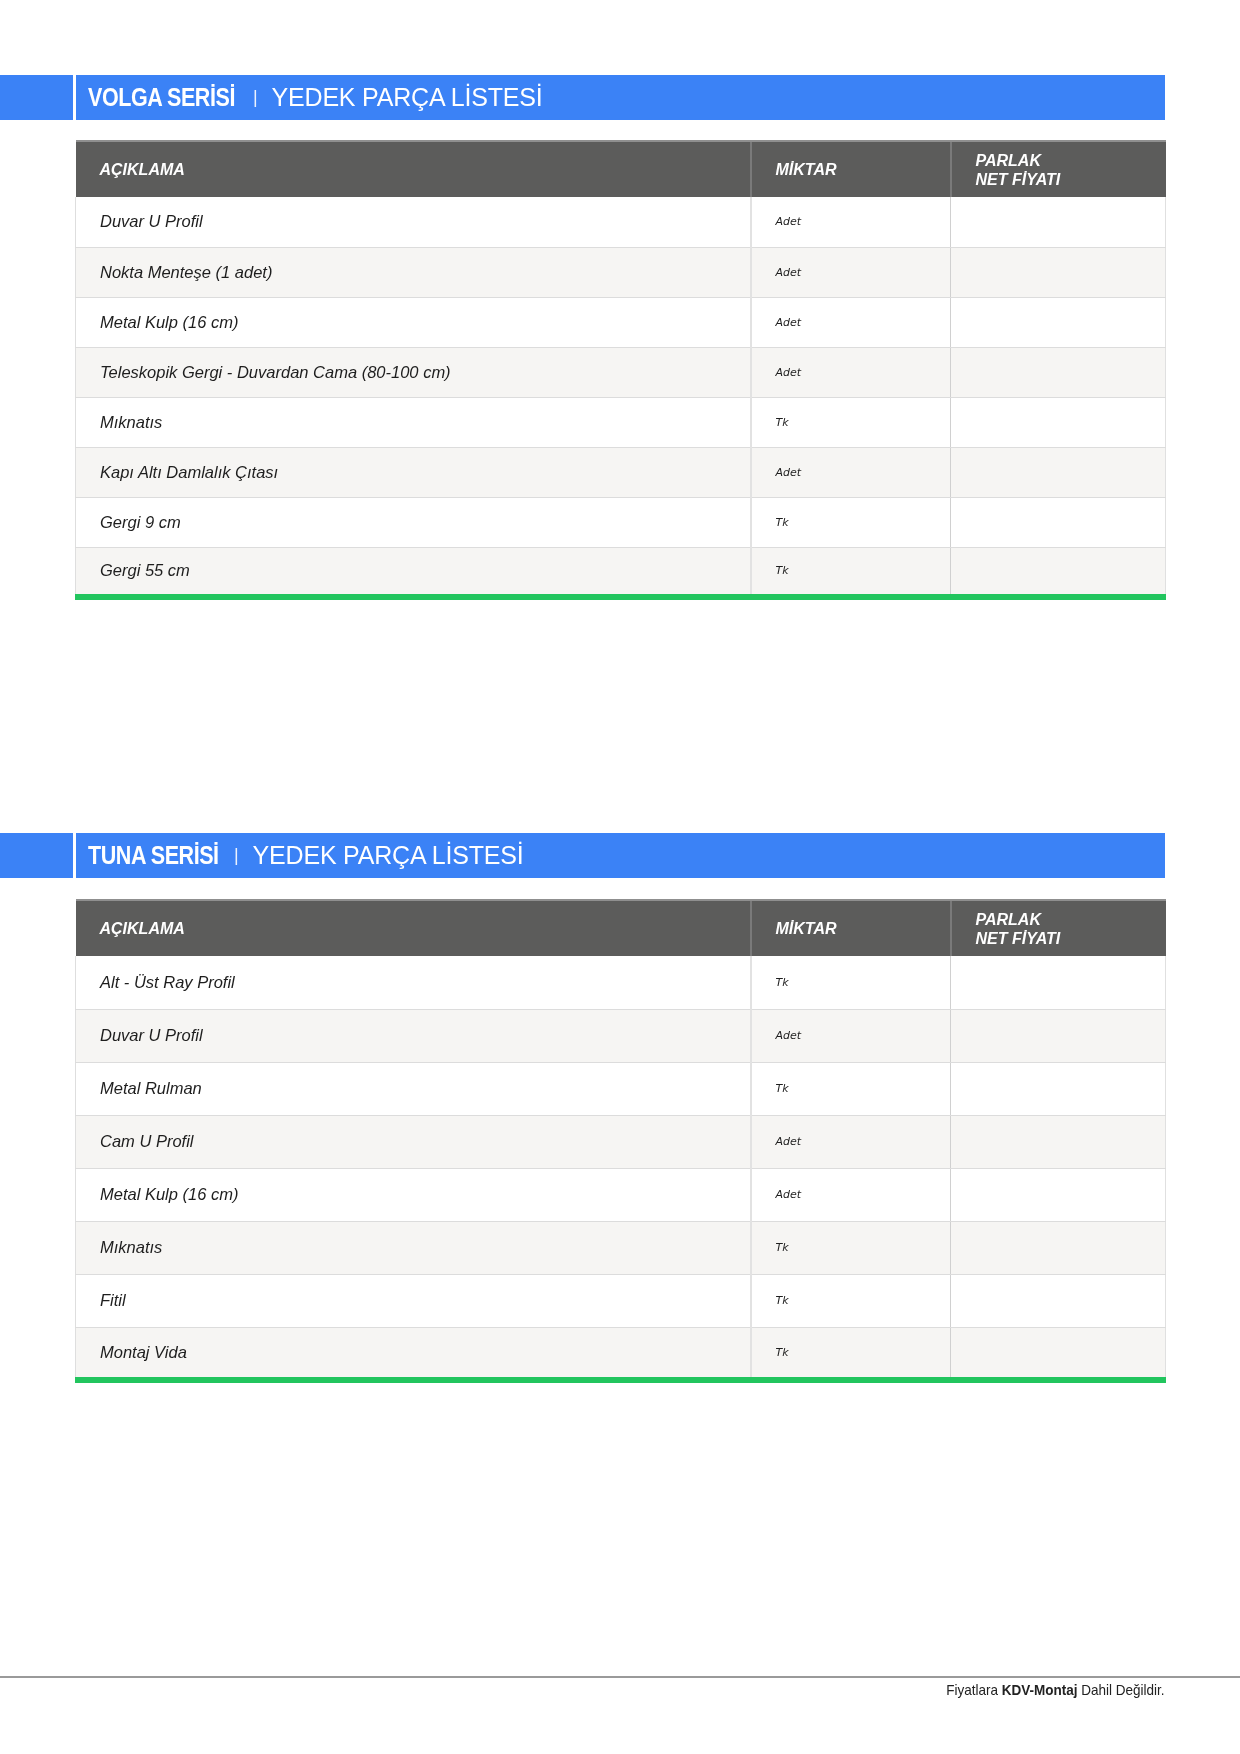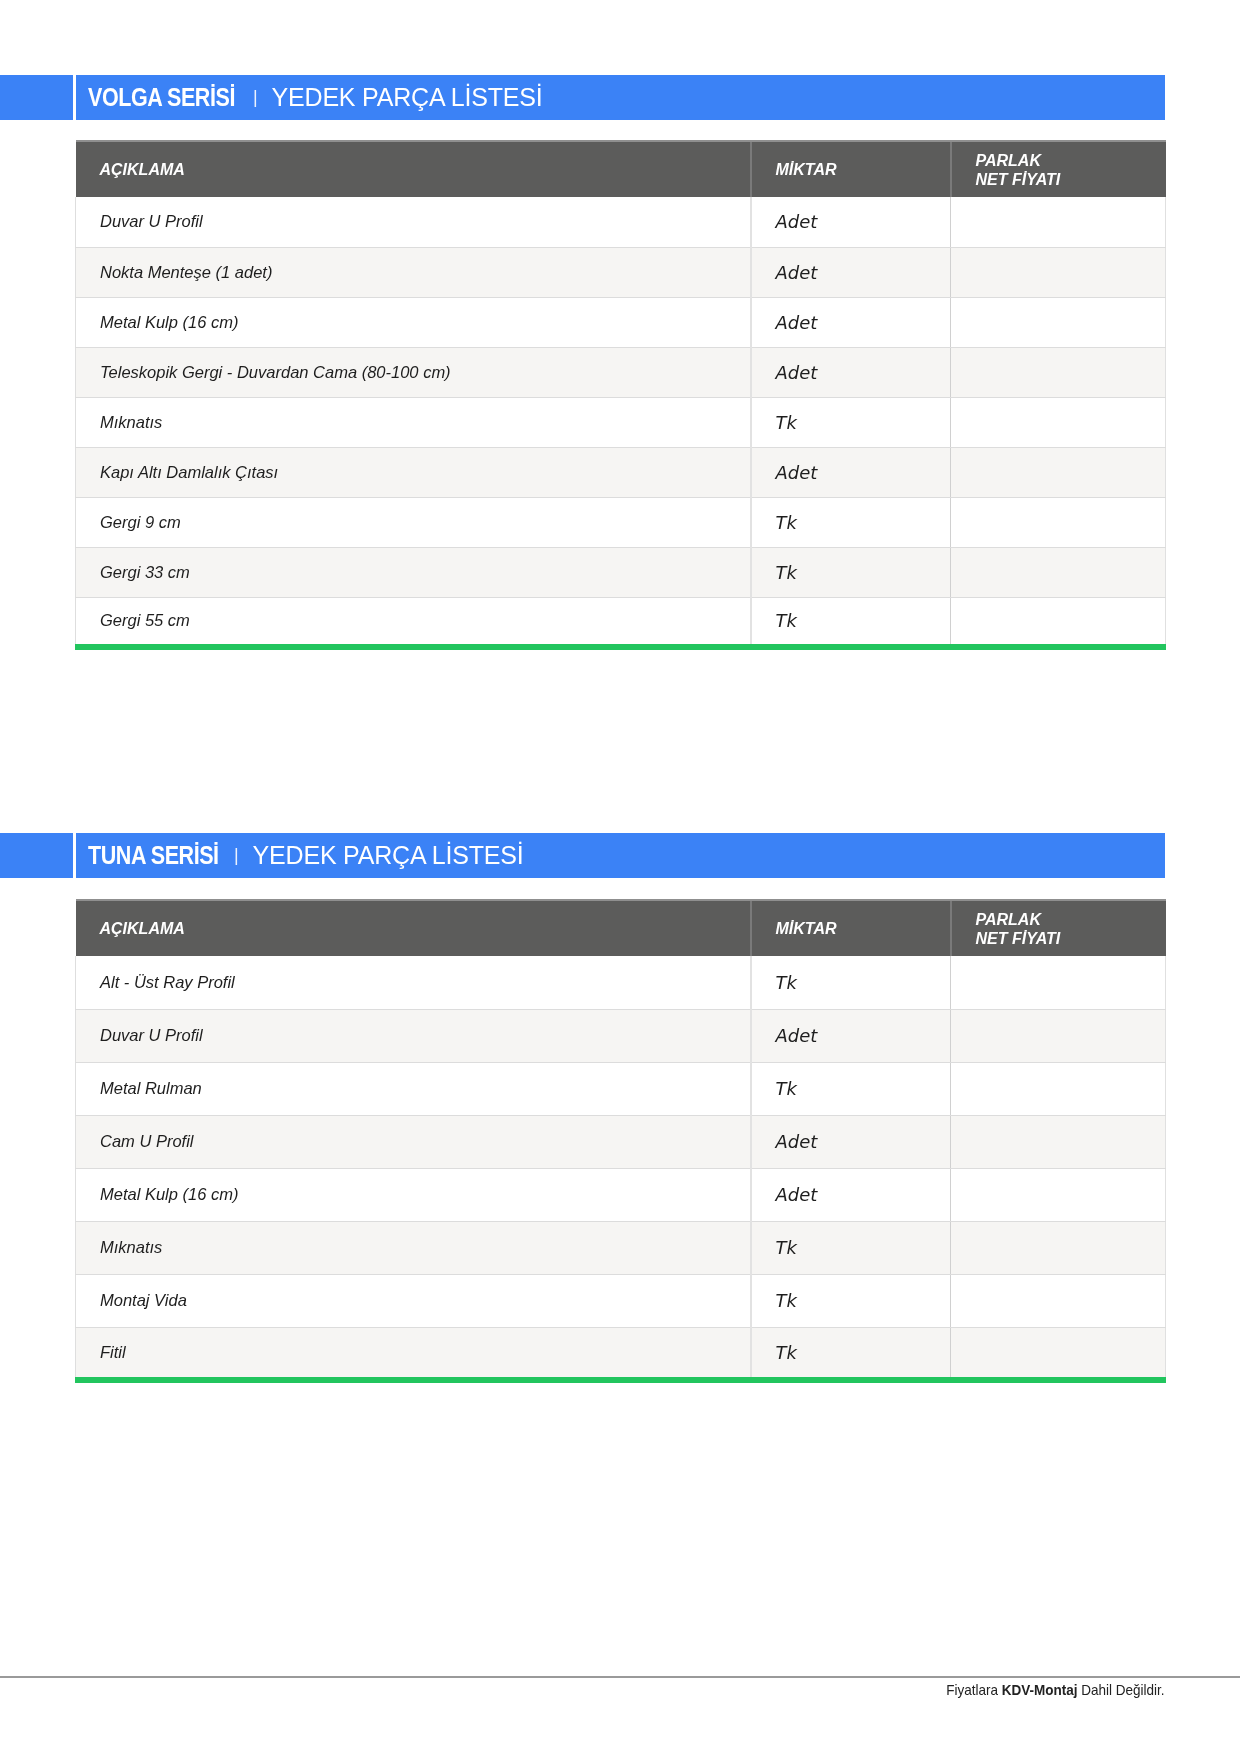--- a/index.html
+++ b/index.html
@@ -34,21 +34,21 @@
     font-size: 16px; font-weight: bold; height: 56px; padding: 0 0 0 24px;
     line-height: 19px; vertical-align: middle;
     border-top: 2px solid #8f8f8f;
   }
   .parts-table th + th { border-left: 2px solid #7a7a7a; }
   .parts-table td {
     font-size: 16.5px; padding: 0 0 0 24px; vertical-align: middle;
     border-bottom: 1px solid #dcdcdc;
   }
   .parts-table td.c-desc { border-left: 1px solid #dedede; }
-  .parts-table td.c-qty { border-left: 2px solid #e2e2e2; font-family: "DejaVu Sans", sans-serif; font-size: 18px; }
+  .parts-table td.c-qty { border-left: 2px solid #e2e2e2; font-family: "DejaVu Sans", sans-serif; font-size: 11px; }
   .parts-table td.c-price { border-left: 1px solid #d0d0d0; border-right: 1px solid #e0e0e0; }
   .parts-table tr:nth-child(even) td { background: #f6f5f3; }
   .parts-table tr:nth-child(odd) td { background: #ffffff; }
   .parts-table tr:last-child td { border-bottom: 6px solid #22c55e; }
   .t1 td { height: 50px; }
   .t2 td { height: 53px; }
   .col-desc { width: 675px; }
   .col-qty { width: 200px; }
   .col-price { width: 215px; }
 
@@ -117,25 +117,20 @@
         <td class="c-desc">Kapı Altı Damlalık Çıtası</td>
         <td class="c-qty">Adet</td>
         <td class="c-price"></td>
       </tr>
     <tr>
         <td class="c-desc">Gergi 9 cm</td>
         <td class="c-qty">Tk</td>
         <td class="c-price"></td>
       </tr>
     <tr>
-        <td class="c-desc">Gergi 33 cm</td>
-        <td class="c-qty">Tk</td>
-        <td class="c-price"></td>
-      </tr>
-    <tr>
         <td class="c-desc">Gergi 55 cm</td>
         <td class="c-qty">Tk</td>
         <td class="c-price"></td>
       </tr>
   </tbody>
 </table>
 
 <div class="section-bar" style="top:833px;text-decoration:underline;">
   <div class="notch"></div>
   <div class="title">
@@ -186,26 +181,26 @@
         <td class="c-desc">Metal Kulp (16 cm)</td>
         <td class="c-qty">Adet</td>
         <td class="c-price"></td>
       </tr>
     <tr>
         <td class="c-desc">Mıknatıs</td>
         <td class="c-qty">Tk</td>
         <td class="c-price"></td>
       </tr>
     <tr>
+        <td class="c-desc">Fitil</td>
+        <td class="c-qty">Tk</td>
+        <td class="c-price"></td>
+      </tr>
+    <tr>
         <td class="c-desc">Montaj Vida</td>
-        <td class="c-qty">Tk</td>
-        <td class="c-price"></td>
-      </tr>
-    <tr>
-        <td class="c-desc">Fitil</td>
         <td class="c-qty">Tk</td>
         <td class="c-price"></td>
       </tr>
   </tbody>
 </table>
 
 <div class="footer-line"></div>
 <div class="footer-note">
   <span>Fiyatlara </span><b>KDV-Montaj</b><span> Dahil Değildir.</span>
 </div>

